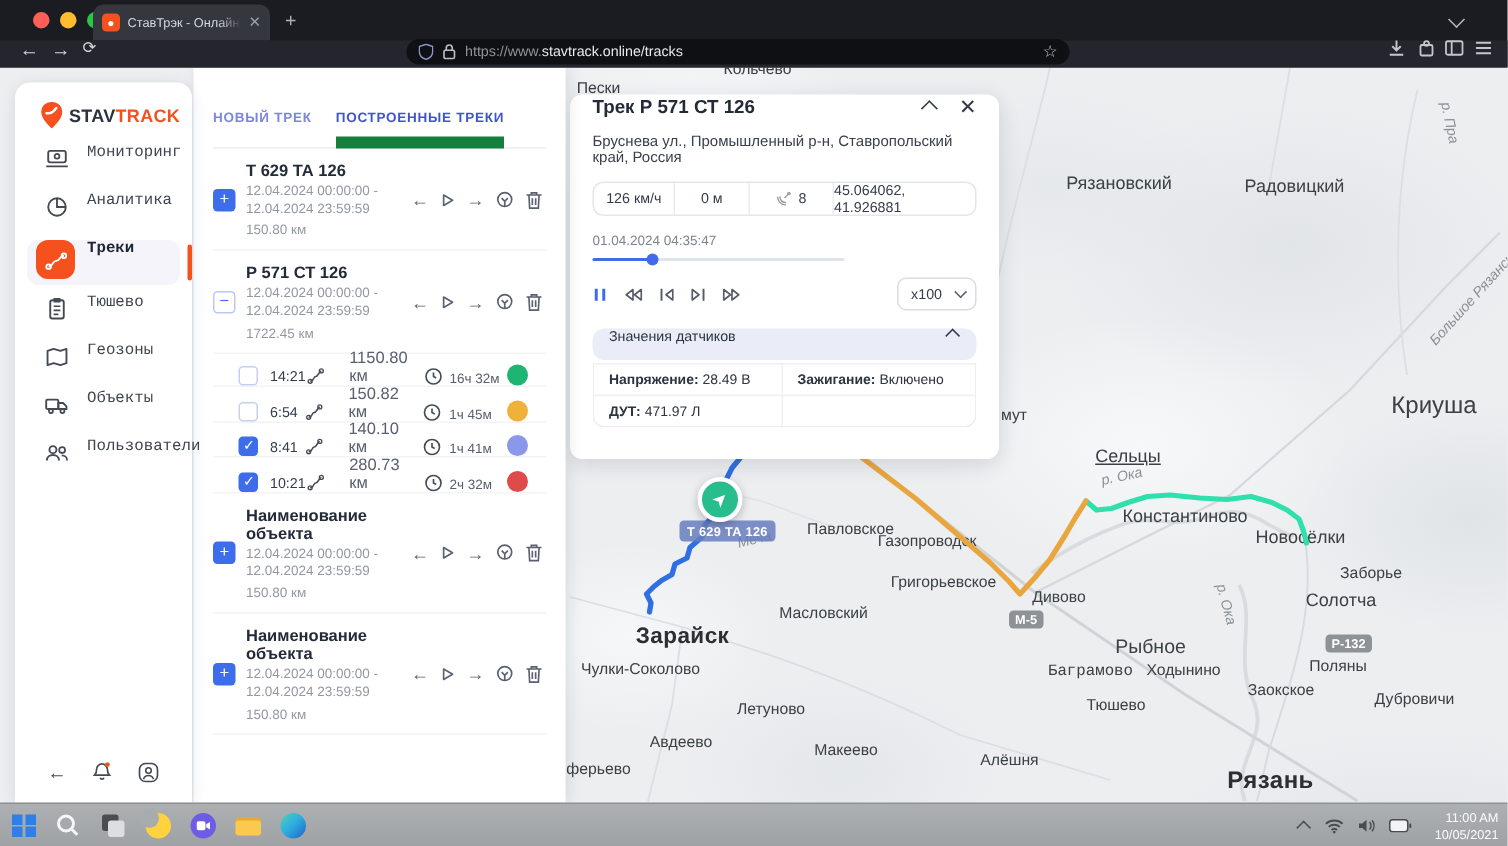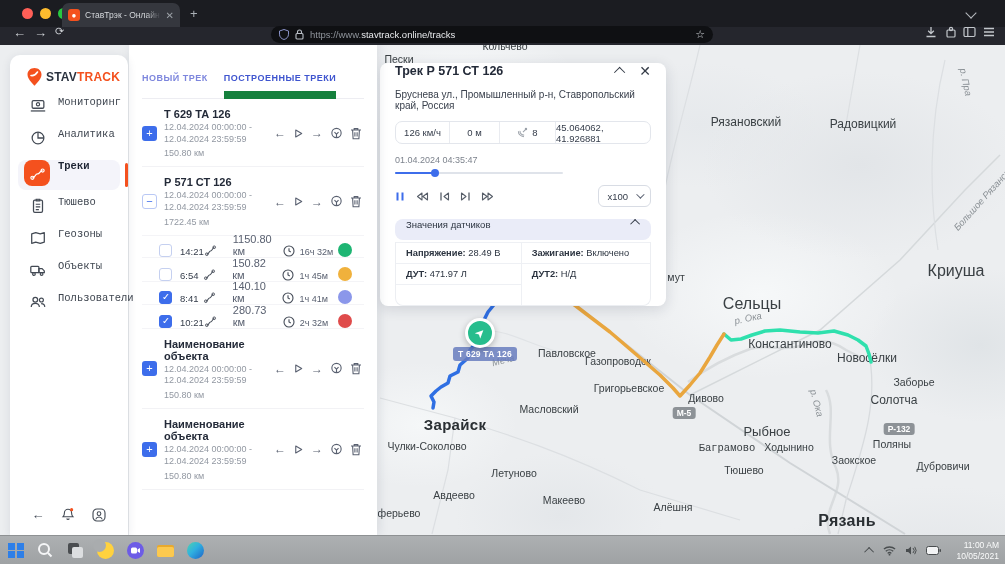--- a/index.html
+++ b/index.html
@@ -150,21 +150,21 @@
   </svg>
 
   <div>
       <span class="map-label" style="left: 505px; top: 1px; transform: translate(-50%, -50%);">Кольчево</span>
       <span class="map-label" style="left: 399px; top: 14px; transform: translate(-50%, -50%);">Пески</span>
       <span class="map-label" style="left: 746px; top: 77px; font-size: 12px; transform: translate(-50%, -50%);">Рязановский</span>
       <span class="map-label" style="left: 863px; top: 79px; font-size: 12px; transform: translate(-50%, -50%);">Радовицкий</span>
       <span class="map-label river" style="left: 966px; top: 37px; transform: translate(-50%, -50%) rotate(78deg);">р. Пра</span>
       <span class="map-label river" style="left: 985px; top: 151px; transform: translate(-50%, -50%) rotate(-48deg);">Большое Рязанское</span>
       <span class="map-label" style="left: 956px; top: 226px; font-size: 16px; transform: translate(-50%, -50%);">Криуша</span>
-      <span class="map-label" style="left: 752px; top: 259px; font-size: 16px; transform: translate(-50%, -50%);">Сельцы</span>
+      <span class="map-label" style="left: 752px; top: 259px; font-size: 12px; transform: translate(-50%, -50%); text-decoration: underline;">Сельцы</span>
       <span class="map-label river" style="left: 748px; top: 273px; transform: translate(-50%, -50%) rotate(-12deg);">р. Ока</span>
       <span class="map-label" style="left: 790px; top: 299px; font-size: 12px; transform: translate(-50%, -50%);">Константиново</span>
       <span class="map-label" style="left: 867px; top: 313px; font-size: 12px; transform: translate(-50%, -50%);">Новосёлки</span>
       <span class="map-label" style="left: 914px; top: 337px; transform: translate(-50%, -50%);">Заборье</span>
       <span class="map-label" style="left: 894px; top: 355px; font-size: 12px; transform: translate(-50%, -50%);">Солотча</span>
       <span class="map-label" style="left: 706px; top: 353px; transform: translate(-50%, -50%);">Дивово</span>
       <span class="map-label" style="left: 676px; top: 232px; transform: translate(-50%, -50%);">мут</span>
       <span class="map-label" style="left: 567px; top: 308px; transform: translate(-50%, -50%);">Павловское</span>
       <span class="map-label" style="left: 618px; top: 316px; transform: translate(-50%, -50%);">Газопроводск</span>
       <span class="map-label" style="left: 629px; top: 343px; transform: translate(-50%, -50%);">Григорьевское</span>
@@ -608,21 +608,20 @@
   </div>
   <div id="sensors">
     <div id="sensors-head">
       <span id="sensors-title">Значения датчиков</span>
       <span id="sensors-collapse"></span>
     </div>
     <div id="sensors-table">
       <span class="sensor-cell"><b>Напряжение:</b><span> 28.49 В</span></span>
       <span class="sensor-cell"><b>Зажигание:</b><span> Включено</span></span>
       <span class="sensor-cell"><b>ДУТ:</b><span> 471.97 Л</span></span>
-      <span class="sensor-cell"><b>ДУТ2:</b><span> Н/Д</span></span>
       <span class="sensor-cell"><b></b><span></span></span>
     </div>
   </div>
 </div>
 
 <div id="taskbar">
   <div class="tb-icons">
     <span class="tb-ic" id="win-icon">
         <i></i>
         <i></i>

